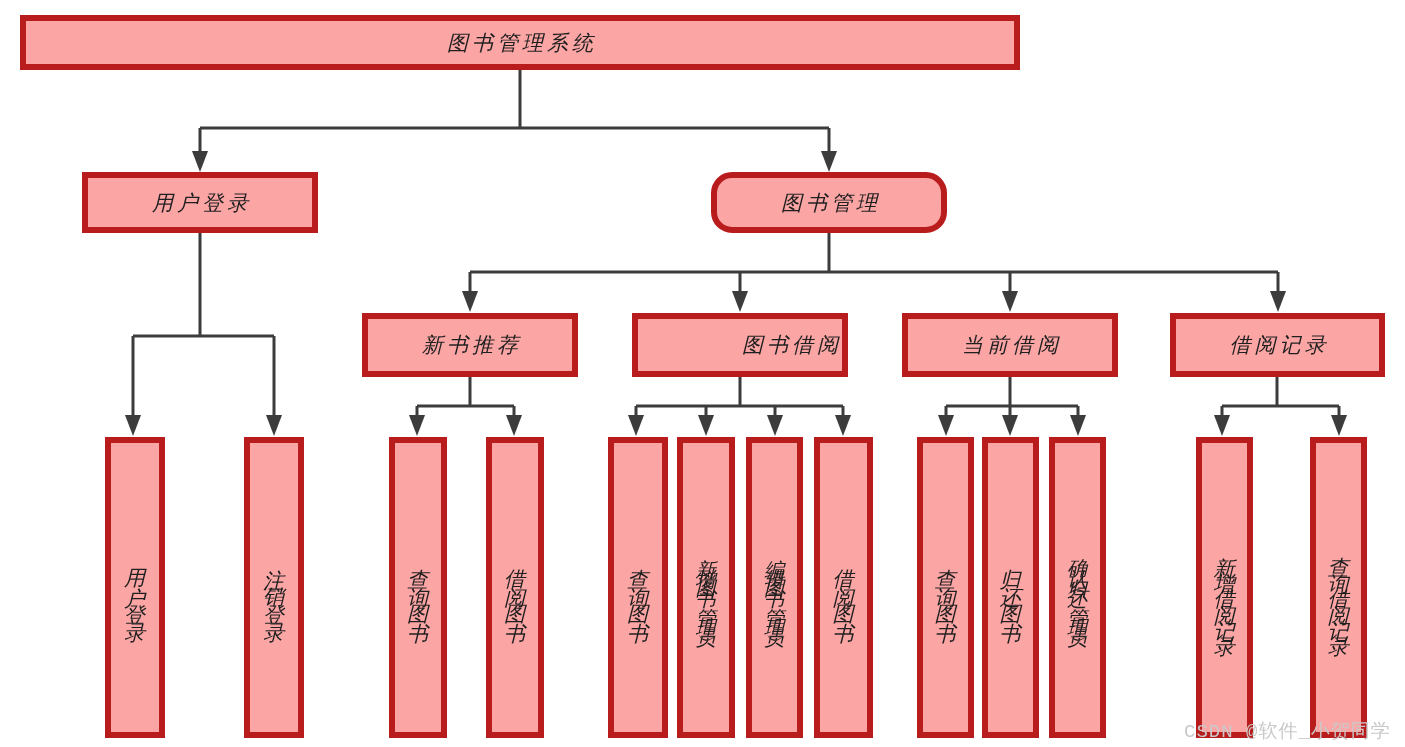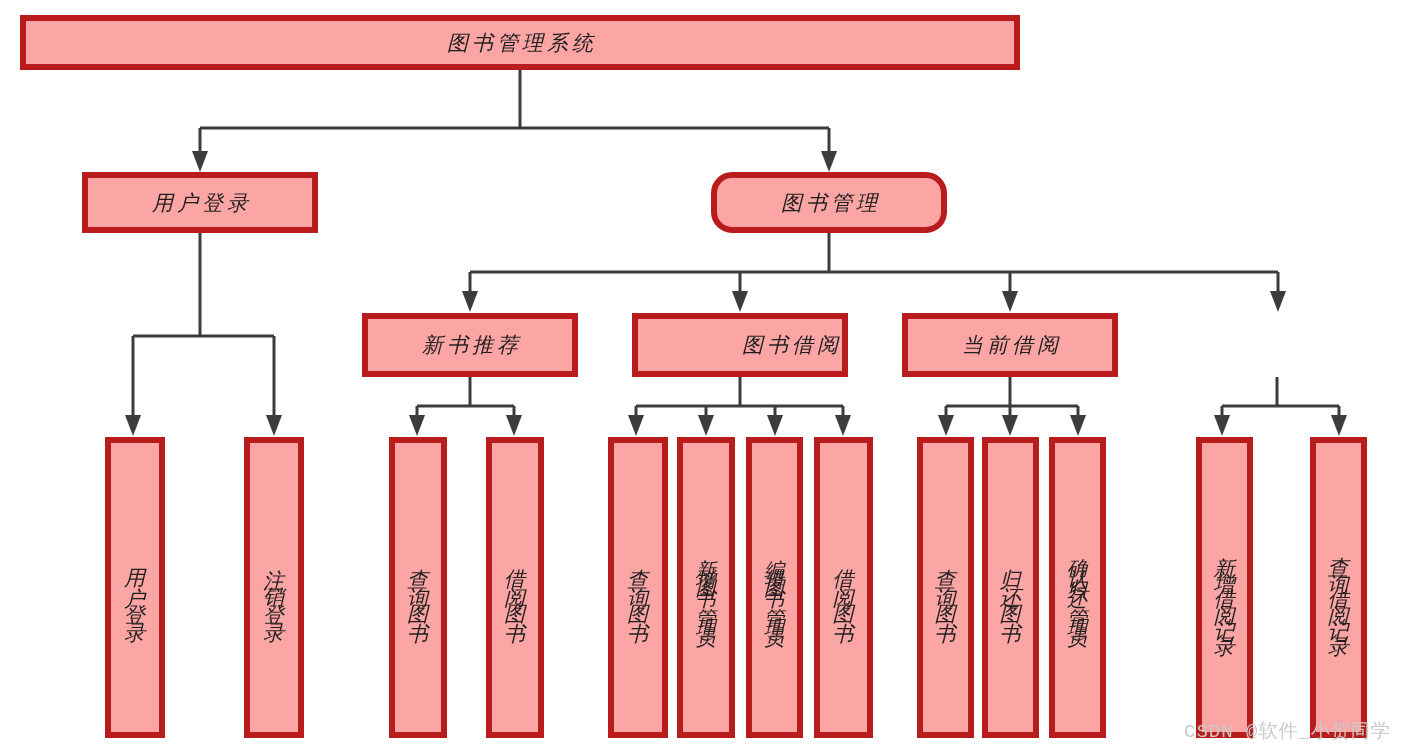--- a/index.html
+++ b/index.html
@@ -129,20 +129,23 @@
 
   <div class="node hbox n-rec">
     <span>新书推荐</span>
   </div>
   <div class="node hbox n-borrow">
     <span>图书借阅</span>
   </div>
   <div class="node hbox n-current">
     <span>当前借阅</span>
   </div>
+  <div class="node hbox n-record">
+    <span>借阅记录</span>
+  </div>
 
   <div class="node leaf l1">
     <span class="vtext">用户登录</span>
   </div>
   <div class="node leaf l2">
     <span class="vtext">注销登录</span>
   </div>
   <div class="node leaf l3">
     <span class="vtext">查询图书</span>
   </div>

